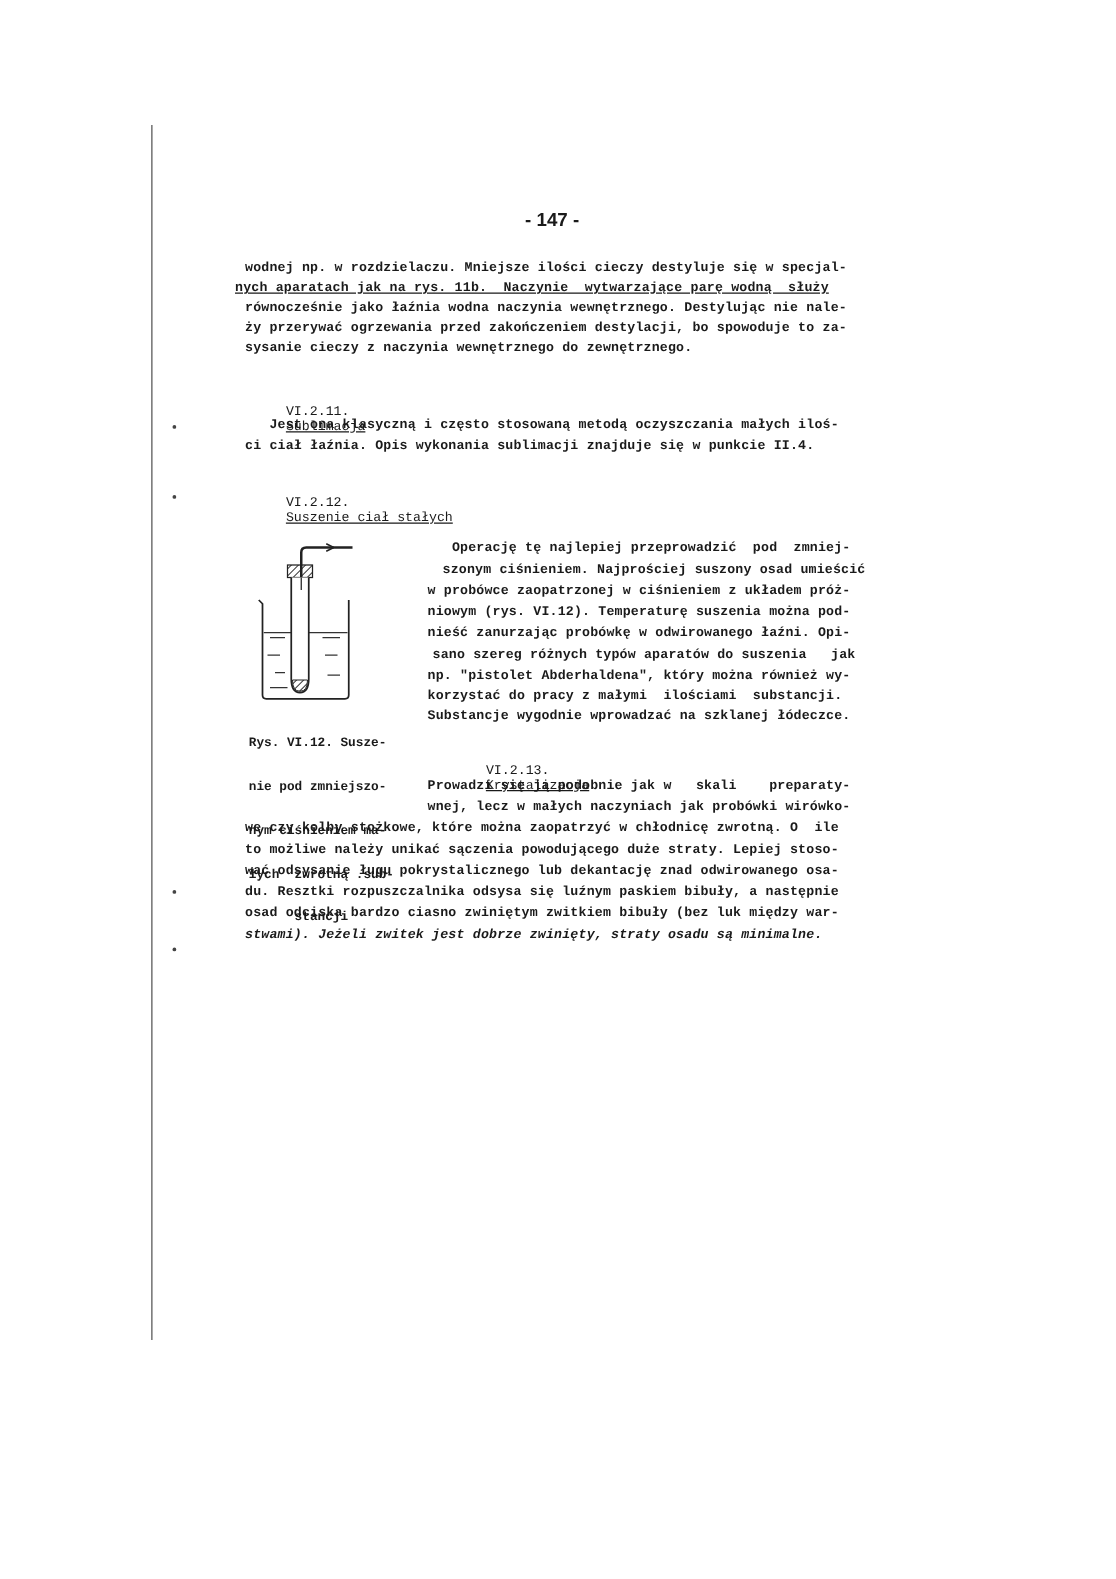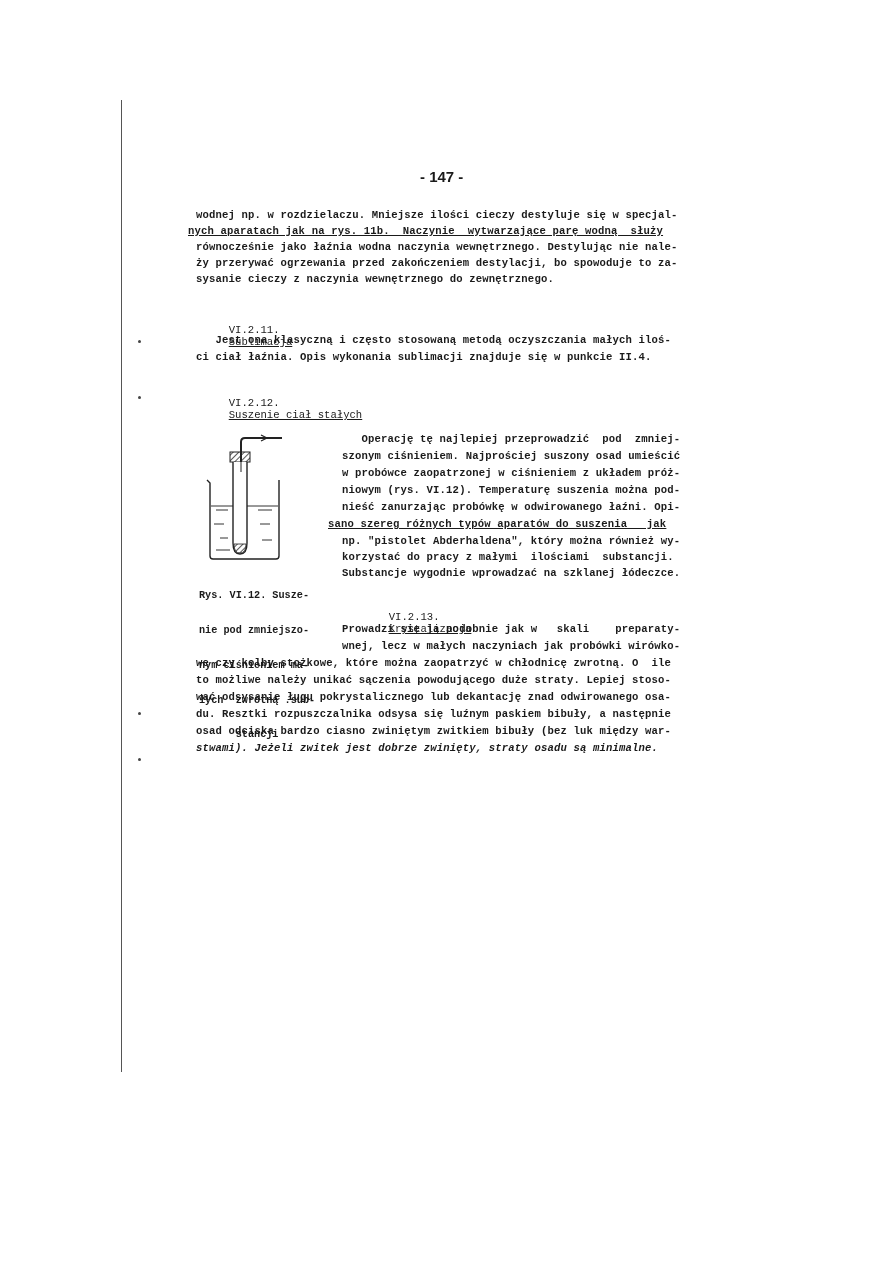--- a/index.html
+++ b/index.html
@@ -82,25 +82,25 @@
 <div class="caption">
   <div>Rys. VI.12. Susze-</div>
   <div>nie pod zmniejszo-</div>
   <div>nym ciśnieniem ma-</div>
   <div>łych  zwrotną .sub-</div>
   <div>      stancji</div>
 </div>
 
 <div>
   <div class="txt" style="left:342px;top:432px;">   Operację tę najlepiej przeprowadzić  pod  zmniej-</div>
-  <div class="txt" style="left:342px;top:449px;text-align:right;">szonym ciśnieniem. Najprościej suszony osad umieścić</div>
+  <div class="txt" style="left:354px;top:449px;text-align:right;">szonym ciśnieniem. Najprościej suszony osad umieścić</div>
   <div class="txt" style="left:342px;top:466px;">w probówce zaopatrzonej w ciśnieniem z układem próż-</div>
   <div class="txt" style="left:342px;top:483px;">niowym (rys. VI.12). Temperaturę suszenia można pod-</div>
   <div class="txt" style="left:342px;top:500px;">nieść zanurzając probówkę w odwirowanego łaźni. Opi-</div>
-  <div class="txt" style="left:328px;top:517px;text-decoration:underline;">sano szereg różnych typów aparatów do suszenia   jak</div>
+  <div class="txt" style="left:346px;top:517px;">sano szereg różnych typów aparatów do suszenia   jak</div>
   <div class="txt" style="left:342px;top:534px;">np. "pistolet Abderhaldena", który można również wy-</div>
   <div class="txt" style="left:342px;top:550px;">korzystać do pracy z małymi  ilościami  substancji.</div>
   <div class="txt" style="left:342px;top:566px;">Substancje wygodnie wprowadzać na szklanej łódeczce.</div>
 </div>
 
 <div class="heading" style="left:376px;top:599px;">
   <span>VI.2.13.</span>
   <u>Krystalizacja</u>
 </div>
 

